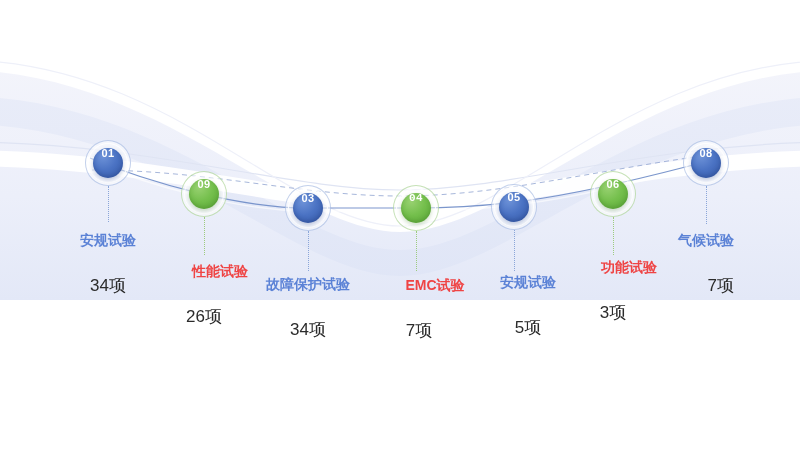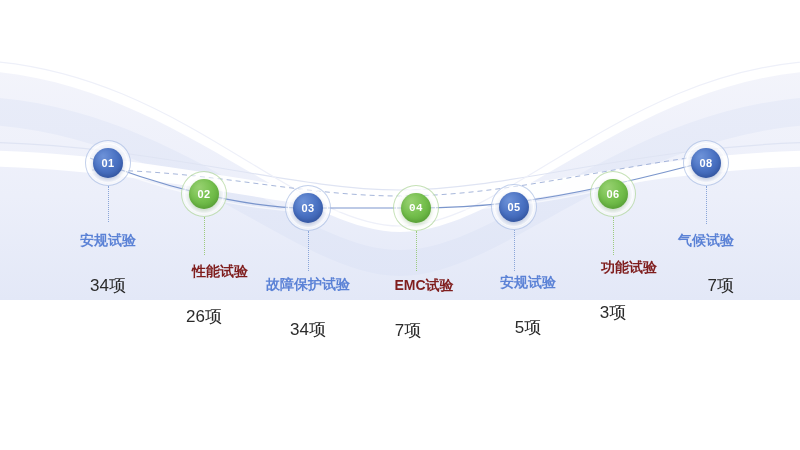--- a/index.html
+++ b/index.html
@@ -67,21 +67,21 @@
     border: 1px solid rgba(255,255,255,0.9);
   }
   .node .disc {
     position: absolute;
     left: 8px; top: 8px;
     width: 30px; height: 30px;
     border-radius: 50%;
     background: radial-gradient(circle at 34% 28%, #6d92d8 0%, #4a72c3 48%, #3659a6 100%);
     box-shadow: 0 2px 4px rgba(50,80,150,0.30), inset 0 -2px 4px rgba(30,55,120,0.35);
     display: flex;
-    align-items: center;
+    align-items: flex-start;
     justify-content: center;
   }
   .node.green .disc {
     background: radial-gradient(circle at 34% 28%, #98d171 0%, #74bf4c 48%, #5aa737 100%);
     box-shadow: 0 2px 4px rgba(80,140,50,0.30), inset 0 -2px 4px rgba(60,120,35,0.35);
   }
   .node .num {
     color: #ffffff;
     font-size: 11px;
     font-weight: bold;
@@ -108,21 +108,21 @@
     text-align: center;
     white-space: nowrap;
   }
   .label-title {
     font-size: 14px;
     font-weight: bold;
     line-height: 1.2;
     color: #5b82d6;
   }
   .label-group.green .label-title {
-    color: #7f1d1d;
+    color: #ef4444;
     margin-left: 32px;
   }
   .label-count {
     margin-top: 27px;
     font-size: 17px;
     font-weight: normal;
     line-height: 1.2;
     color: #2b2b2b;
   }
 </style>
@@ -194,21 +194,21 @@
     <div class="ring2"></div>
     <div class="disc">
       <span class="num">01</span>
     </div>
   </div>
 
   <div class="node green" style="left:204px; top:194px;">
     <div class="ring"></div>
     <div class="ring2"></div>
     <div class="disc">
-      <span class="num">02</span>
+      <span class="num">09</span>
     </div>
   </div>
 
   <div class="node" style="left:308px; top:208px;">
     <div class="ring"></div>
     <div class="ring2"></div>
     <div class="disc">
       <span class="num">03</span>
     </div>
   </div>
@@ -253,21 +253,21 @@
   <div class="label-group green" style="left:204px; top:263px;">
     <div class="label-title">性能试验</div>
     <div class="label-count">26项</div>
   </div>
 
   <div class="label-group" style="left:308px; top:276px;">
     <div class="label-title">故障保护试验</div>
     <div class="label-count">34项</div>
   </div>
 
-  <div class="label-group green" style="left:408px; top:277px;text-align:center;">
+  <div class="label-group green" style="left:419px; top:277px;text-align:center;">
     <div class="label-title">EMC试验</div>
     <div class="label-count">7项</div>
   </div>
 
   <div class="label-group" style="left:528px; top:274px;">
     <div class="label-title">安规试验</div>
     <div class="label-count">5项</div>
   </div>
 
   <div class="label-group green" style="left:613px; top:259px;">

